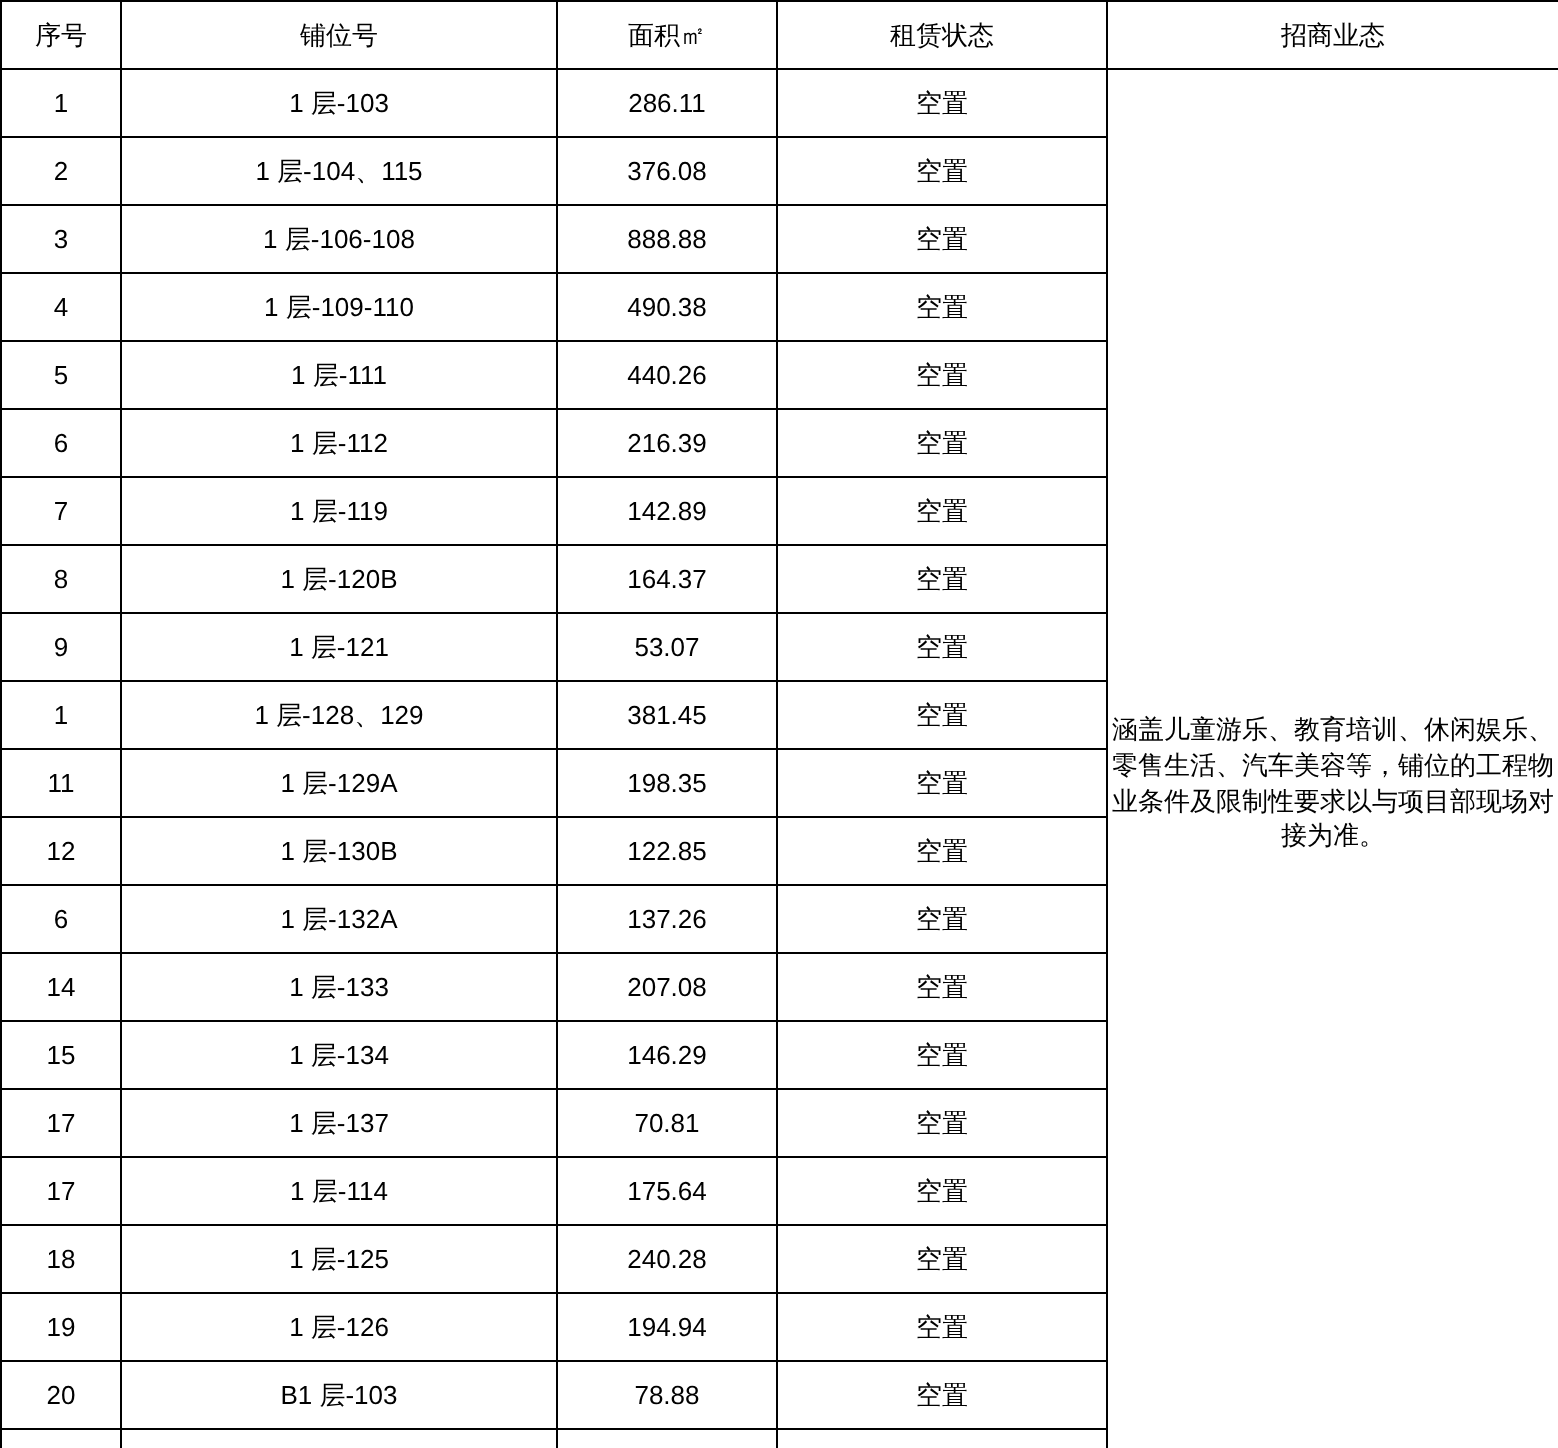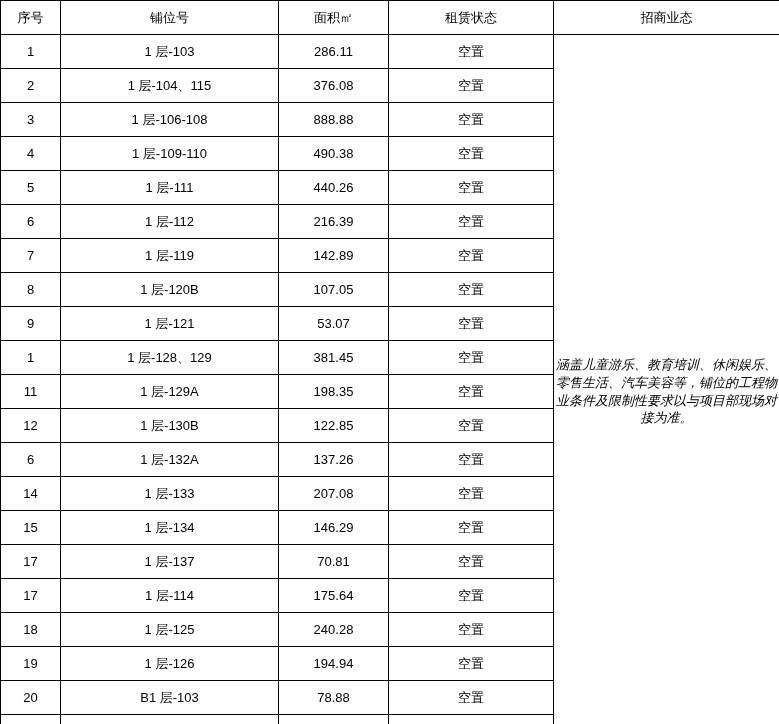--- a/index.html
+++ b/index.html
@@ -49,21 +49,20 @@
   td.note-cell {
     vertical-align: middle;
     text-align: center;
     padding: 6px 18px;
     font-size: 13px;
     line-height: 1.9;
   }
   .note-text {
     display: block;
     text-align: center;
-    font-style: italic;
   }
 </style>
 </head>
 <body>
 
 <div class="sheet">
   <table class="shop-table">
     <colgroup>
       <col class="c0">
         <col class="c1">
@@ -122,21 +121,21 @@
       </tr>
       <tr>
         <td>7</td>
         <td>1 层-119</td>
         <td>142.89</td>
         <td>空置</td>
       </tr>
       <tr>
         <td>8</td>
         <td>1 层-120B</td>
-        <td>107.05</td>
+        <td>164.37</td>
         <td>空置</td>
       </tr>
       <tr>
         <td>9</td>
         <td>1 层-121</td>
         <td>53.07</td>
         <td>空置</td>
       </tr>
       <tr>
         <td>1</td>

